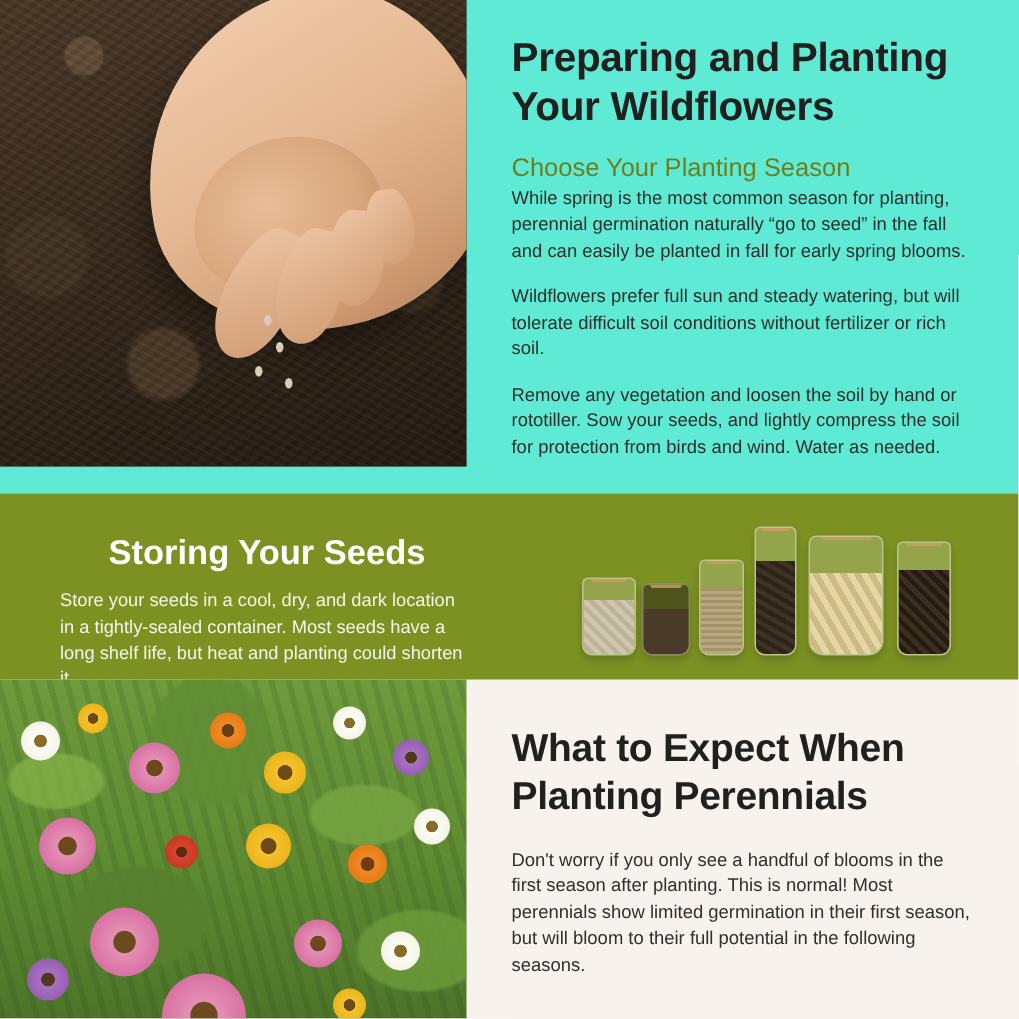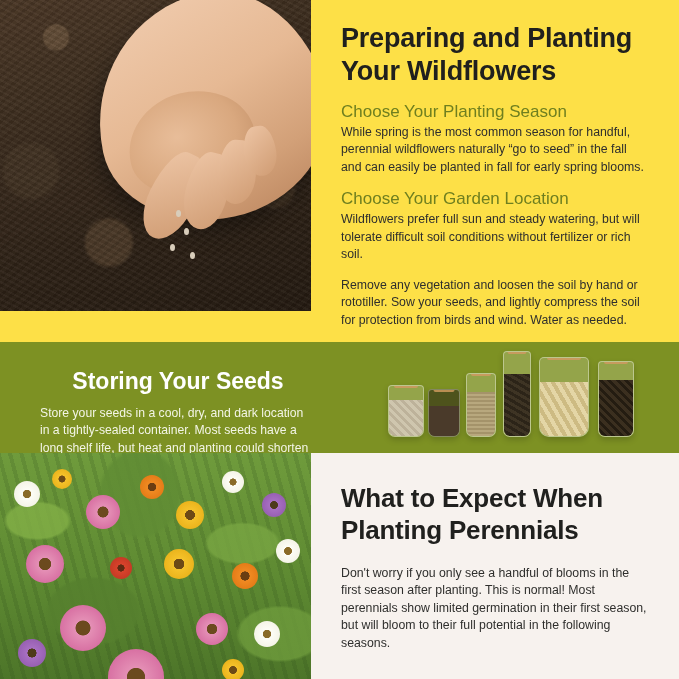--- a/index.html
+++ b/index.html
@@ -19,21 +19,21 @@
     height: 679px;
     background: #f7f3ef;
     display: flex;
     flex-direction: column;
   }
 
   
   .sec1 {
     display: flex;
     height: 404px;
-    background: #fde047;
+    background: #5eead4;
   }
   .photo-soil {
     width: 311px;
     height: 311px;
     position: relative;
     overflow: hidden;
     background: #3a2a1d;
   }
   .soil-bg {
     position: absolute;
@@ -272,23 +272,22 @@
       <div class="seed-drop d1"></div>
       <div class="seed-drop d2"></div>
       <div class="seed-drop d3"></div>
       <div class="seed-drop d4"></div>
     </div>
 
     <div class="sec1-text">
       <h1 class="heading">Preparing and Planting Your Wildflowers</h1>
 
       <p class="sub">Choose Your Planting Season</p>
-      <p class="body-text">While spring is the most common season for handful, perennial wildflowers naturally “go to seed” in the fall and can easily be planted in fall for early spring blooms.</p>
-
-      <p class="sub">Choose Your Garden Location</p>
+      <p class="body-text">While spring is the most common season for planting, perennial germination naturally “go to seed” in the fall and can easily be planted in fall for early spring blooms.</p>
+
       <p class="body-text">Wildflowers prefer full sun and steady watering, but will tolerate difficult soil conditions without fertilizer or rich soil.</p>
 
       <p class="body-text">Remove any vegetation and loosen the soil by hand or rototiller. Sow your seeds, and lightly compress the soil for protection from birds and wind. Water as needed.</p>
     </div>
   </section>
 
   <section class="sec2">
     <div class="sec2-text">
       <h2 class="heading-light">Storing Your Seeds</h2>
       <p class="body-light">Store your seeds in a cool, dry, and dark location in a tightly-sealed container. Most seeds have a long shelf life, but heat and planting could shorten it.</p>

